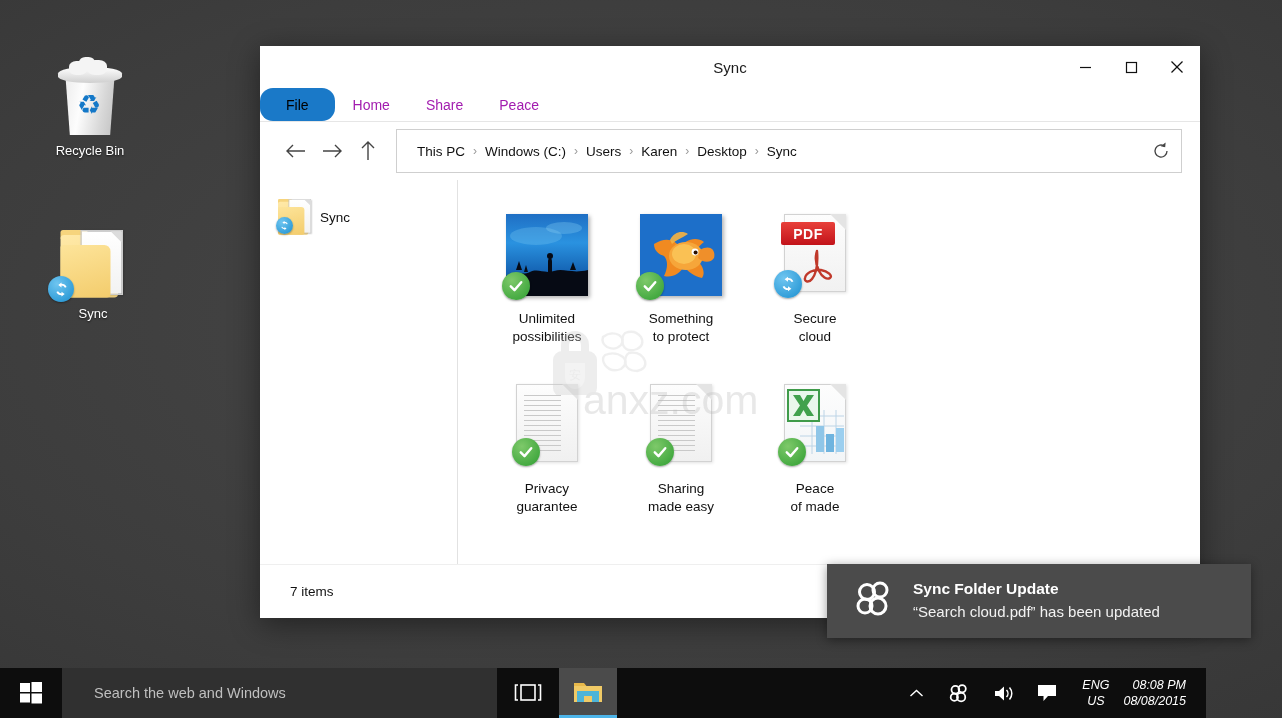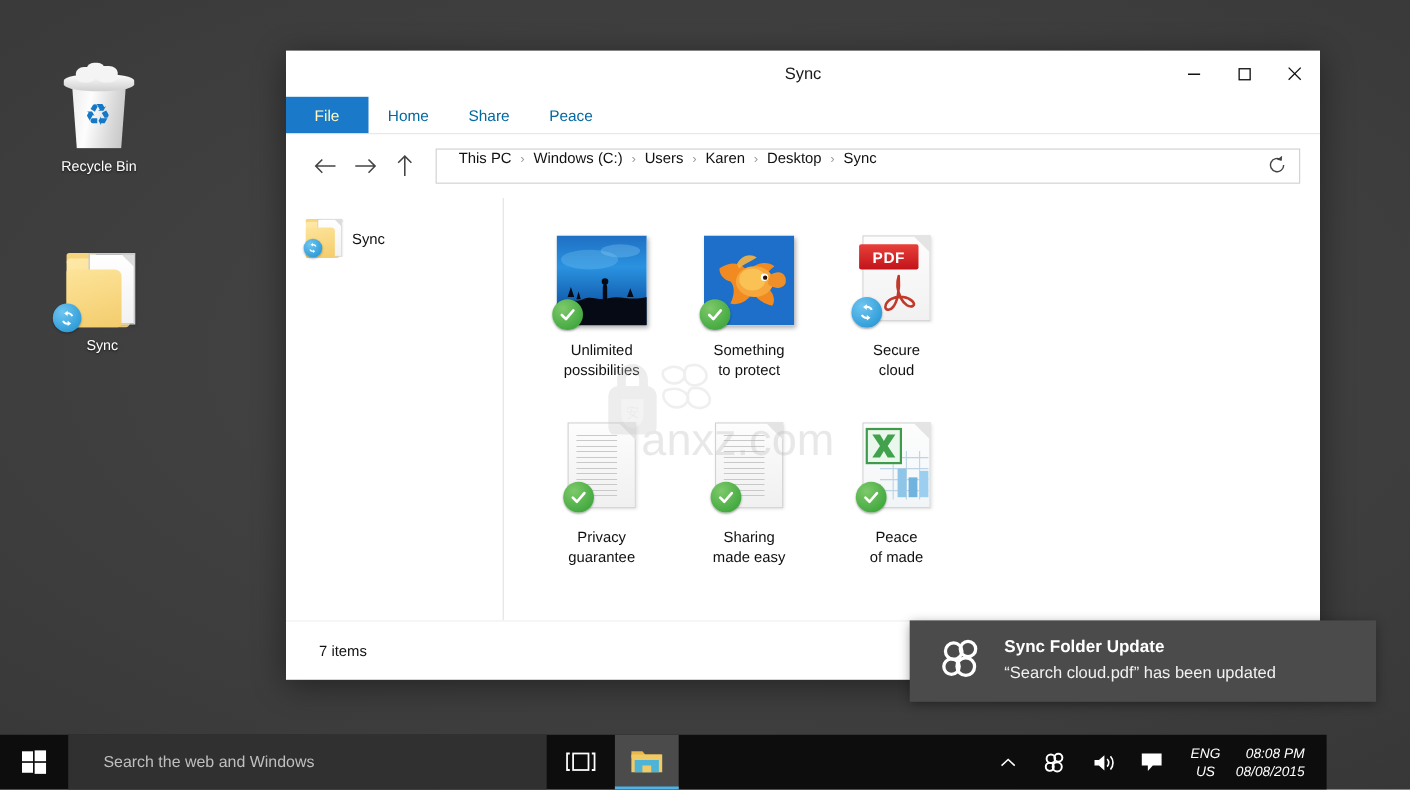--- a/index.html
+++ b/index.html
@@ -102,28 +102,28 @@
   }
   .titlebar .title { font-size:15px; color:#1a1a1a; }
   .winbtns { position:absolute; right:0; top:0; height:42px; display:flex; }
   .winbtn {
     width:46px; height:42px; display:flex; align-items:center; justify-content:center;
     cursor:default;
   }
 
   .ribbon { height:34px; flex:0 0 34px; display:flex; align-items:stretch;
             border-bottom:1px solid #e6e6e6; }
-  .rtab { padding:0 18px; display:flex; align-items:center; font-size:14px; color:#0369a1; }
-  .rtab.file { background:#1a79c8; color:#fef9c3; padding:0 26px; }
+  .rtab { padding:0 18px; display:flex; align-items:center; font-size:14px; color:#a21caf; }
+  .rtab.file { background:#1a79c8; color:#000000; padding:0 26px;border-radius:13px; }
 
   .navbar { height:58px; flex:0 0 58px; display:flex; align-items:center; padding:0 18px; }
   .navbtn { width:36px; height:36px; display:flex; align-items:center; justify-content:center; }
   .addressbar {
-    flex:1; height:32px; margin-left:10px; border:1px solid #cfcfcf; background:#ffffff;
-    display:flex; align-items:flex-start; padding:0 6px 0 14px;
+    flex:1; height:44px; margin-left:10px; border:1px solid #cfcfcf; background:#ffffff;
+    display:flex; align-items:center; padding:0 6px 0 14px;
   }
   .crumbs { flex:1; display:flex; align-items:center; font-size:13.5px; color:#111; }
   .crumb { padding:0 6px; }
   .sep { color:#9a9a9a; font-size:12px; padding:0 2px; }
   .refresh { width:28px; height:28px; display:flex; align-items:center; justify-content:center; }
 
   .body-area { flex:1; display:flex; min-height:0; }
   .navpane { width:198px; flex:0 0 198px; padding-top:14px; border-right:1px solid #e2e2e2; }
   .navitem { display:flex; align-items:center; height:46px; padding-left:18px; font-size:13.5px; color:#101010; }
   .navitem .fholder { width:42px; height:40px; position:relative; }

